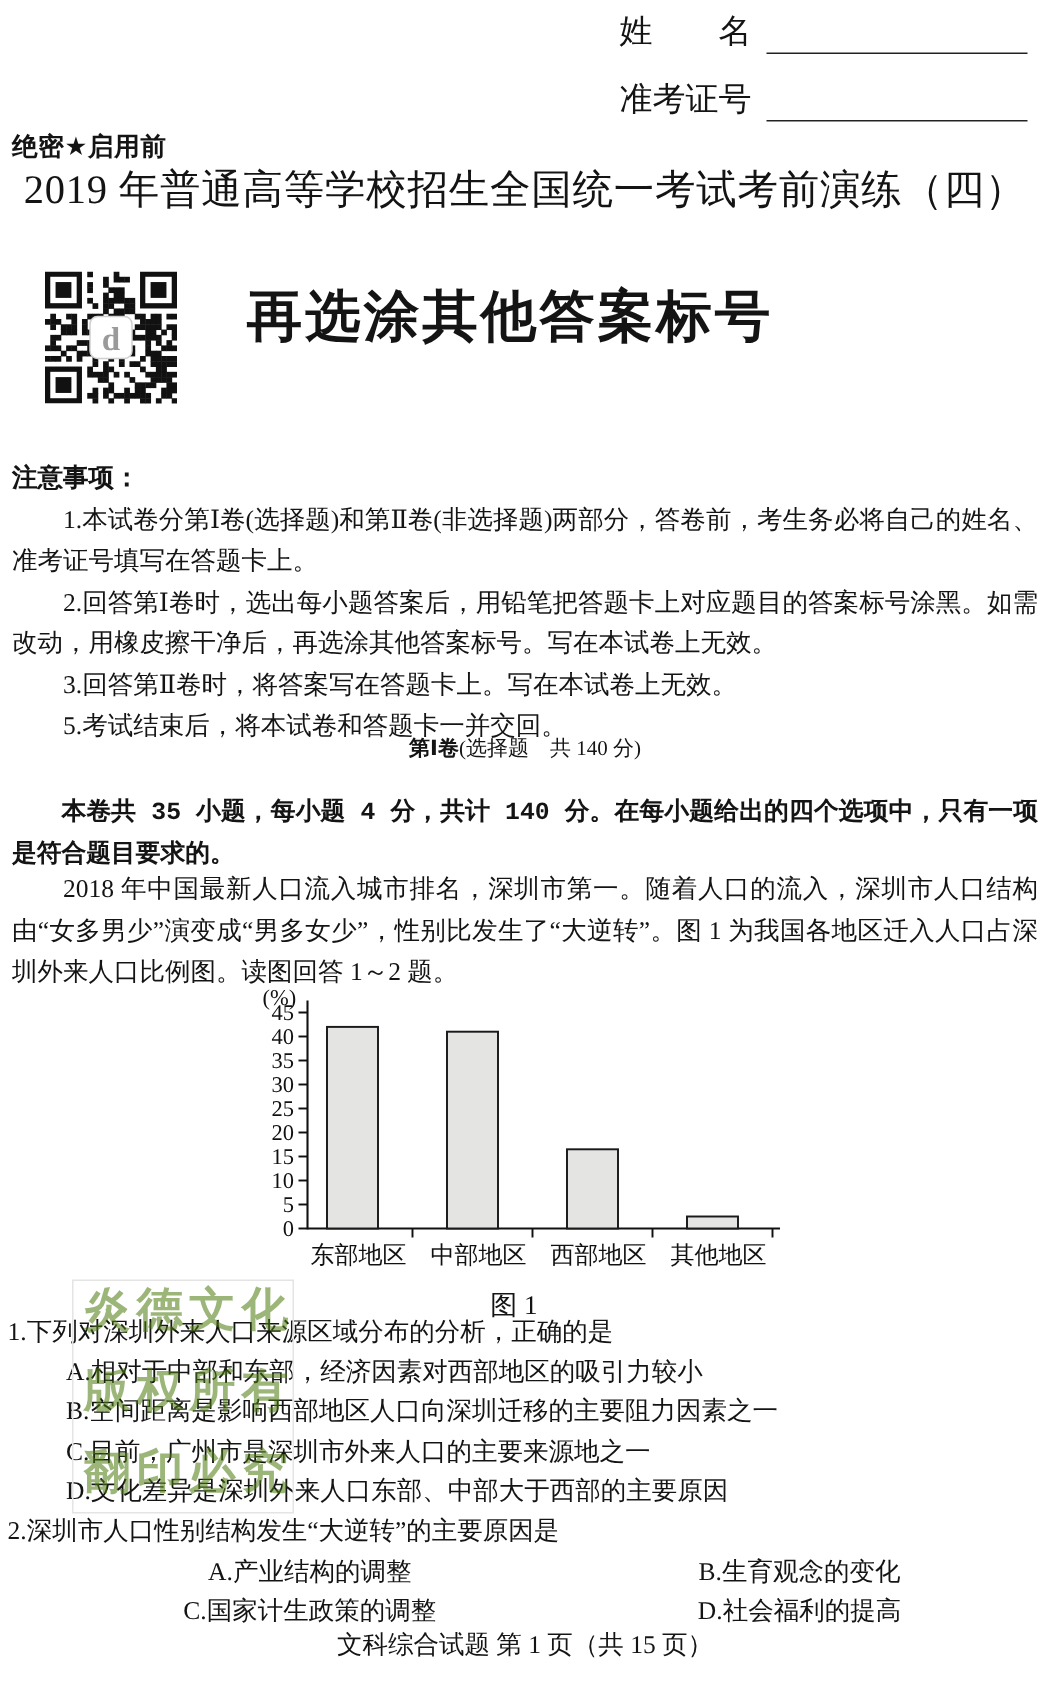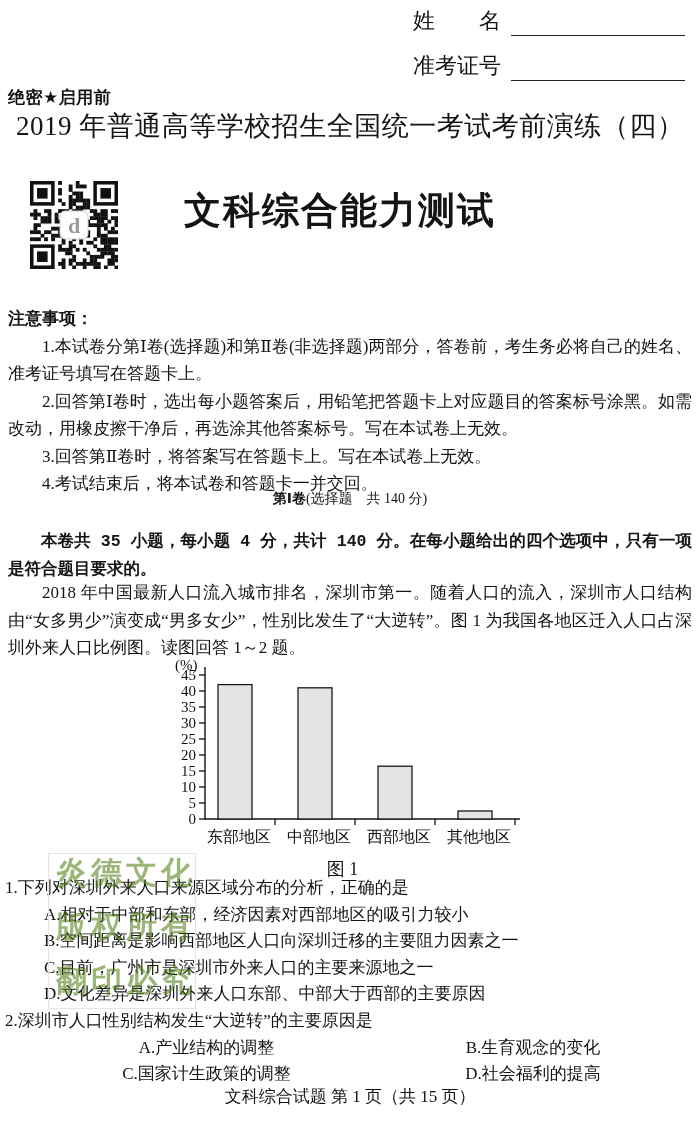--- a/index.html
+++ b/index.html
@@ -304,28 +304,28 @@
         <rect x="66.88" y="3.52" width="17.6" height="17.6" fill="#fff"></rect>
         <rect x="70.4" y="7.04" width="10.56" height="10.56" fill="#111"></rect>
         <rect x="0" y="63.36" width="24.64" height="24.64" fill="#111"></rect>
         <rect x="3.52" y="66.88" width="17.6" height="17.6" fill="#fff"></rect>
         <rect x="7.04" y="70.4" width="10.56" height="10.56" fill="#111"></rect>
         <rect x="30" y="30" width="28" height="28" fill="#fff" rx="5" stroke="#cfcfcf" stroke-width="1"></rect>
         <text x="44" y="52" text-anchor="middle" font-size="22" font-weight="bold" fill="#9a9a9a" font-family="&quot;Liberation Sans&quot;,&quot;DejaVu Sans&quot;,sans-serif">d</text>
       </svg>
   </div>
 
-  <div class="subject-title">文科综合能力测试</div>
+  <div class="subject-title">再选涂其他答案标号</div>
 
   <div class="notice">
     <div class="notice-heading">注意事项：</div>
     <p>1.本试卷分第Ⅰ卷(选择题)和第Ⅱ卷(非选择题)两部分，答卷前，考生务必将自己的姓名、准考证号填写在答题卡上。</p>
     <p>2.回答第Ⅰ卷时，选出每小题答案后，用铅笔把答题卡上对应题目的答案标号涂黑。如需改动，用橡皮擦干净后，再选涂其他答案标号。写在本试卷上无效。</p>
     <p>3.回答第Ⅱ卷时，将答案写在答题卡上。写在本试卷上无效。</p>
-    <p>4.考试结束后，将本试卷和答题卡一并交回。</p>
+    <p>5.考试结束后，将本试卷和答题卡一并交回。</p>
   </div>
 
   <div class="section-heading">
     <span class="p1">第Ⅰ卷</span><span>(选择题　共 140 分)</span>
   </div>
 
   <p class="bold-intro">本卷共 35 小题，每小题 4 分，共计 140 分。在每小题给出的四个选项中，只有一项是符合题目要求的。</p>
 
   <p class="passage">2018 年中国最新人口流入城市排名，深圳市第一。随着人口的流入，深圳市人口结构由“女多男少”演变成“男多女少”，性别比发生了“大逆转”。图 1 为我国各地区迁入人口占深圳外来人口比例图。读图回答 1～2 题。</p>
 

